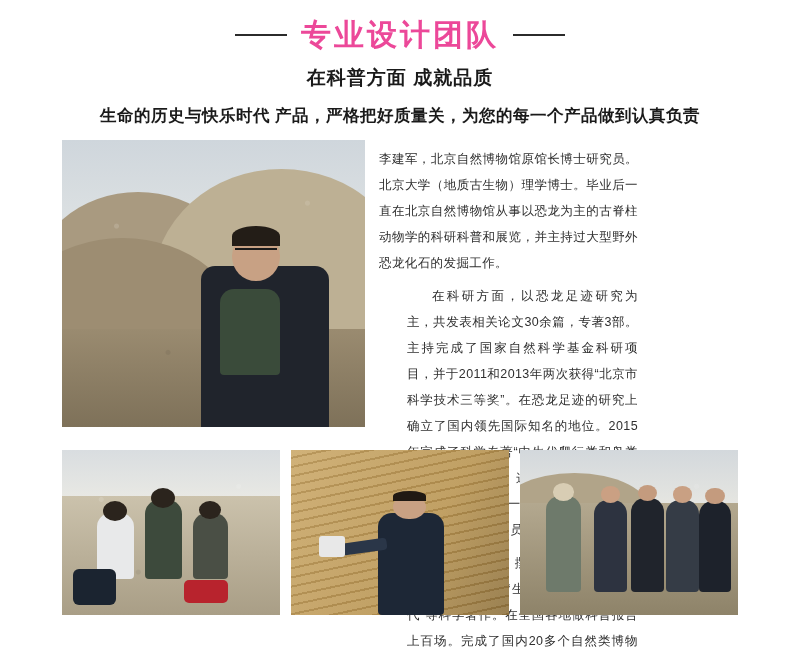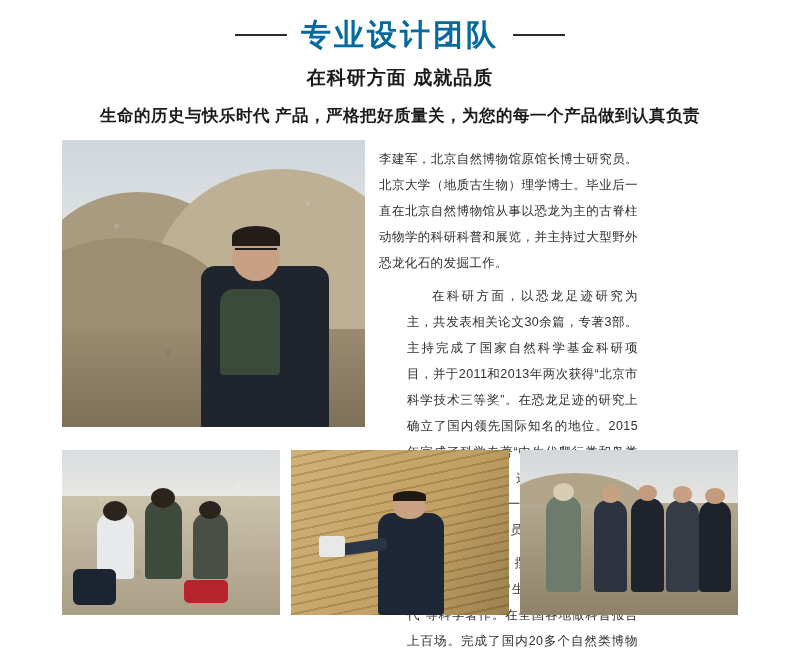--- a/index.html
+++ b/index.html
@@ -33,21 +33,21 @@
   }
   .title-rule {
     width: 52px;
     height: 2px;
     background: #2b2b2b;
   }
   .main-title {
     font-size: 30px;
     font-weight: bold;
     letter-spacing: 3px;
-    color: #0369a1;
+    color: #ec4899;
     line-height: 1.1;
   }
   .sub-title {
     margin-top: 14px;
     font-size: 19px;
     font-weight: bold;
     letter-spacing: 1px;
     color: #1a1a1a;
   }
   .tag-line {
@@ -154,21 +154,21 @@
 <body>
 
 <div class="page">
 
   <div class="header">
     <div class="title-row">
       <span class="title-rule"></span>
       <span class="main-title">专业设计团队</span>
       <span class="title-rule"></span>
     </div>
-    <div class="sub-title">在科研方面 成就品质</div>
+    <div class="sub-title">在科普方面 成就品质</div>
     <div class="tag-line">生命的历史与快乐时代 产品，严格把好质量关，为您的每一个产品做到认真负责</div>
   </div>
 
   <div class="body-row">
 
     <div class="portrait">
       <div class="sky" style="height:46%;"></div>
       <div class="hill" style="left:-10%; top:18%; width:70%; height:46%; background:#a99a80;"></div>
       <div class="hill" style="left:30%; top:10%; width:85%; height:58%; background:#bdb094;"></div>
       <div class="hill" style="left:-20%; top:34%; width:80%; height:50%; background:#9d8d72;"></div>

